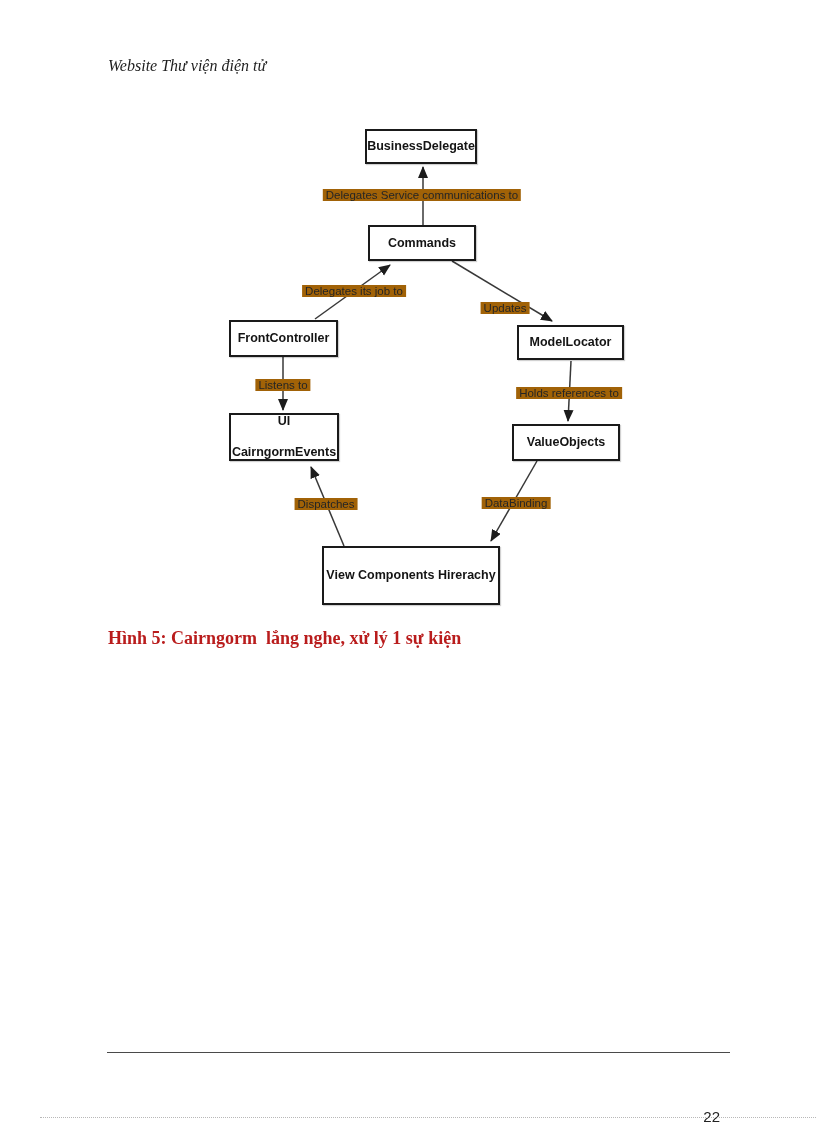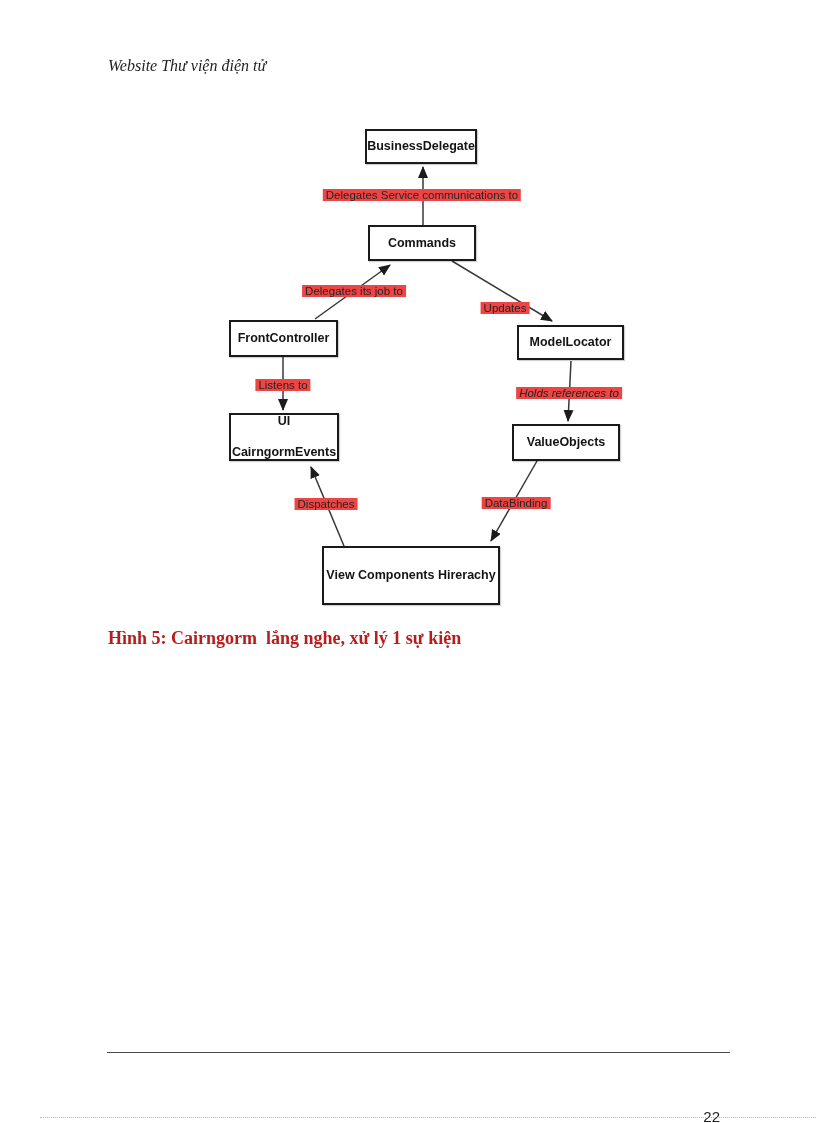--- a/index.html
+++ b/index.html
@@ -51,21 +51,21 @@
     font-size: 12.5px;
     line-height: 1.35;
     color: #141414;
     text-align: center;
     z-index: 3;
     box-shadow: 1px 1px 1px rgba(0,0,0,0.18);
   }
   .edge-label {
     position: absolute;
     transform: translateX(-50%);
-    background: #ef4444;
+    background: #a16207;
     padding: 0 3px;
     font-size: 11.5px;
     color: #252525;
     white-space: nowrap;
     z-index: 2;
   }
   .caption {
     position: absolute;
     left: 108px;
     top: 628px;
@@ -143,21 +143,21 @@
     <div class="node" style="left:322px; top:546px; width:178px; height:59px;">View Components Hirerachy</div>
 
     <div class="edge-label" style="left:422px; top:189px;">Delegates Service communications to</div>
 
     <div class="edge-label" style="left:354px; top:285px;">Delegates its job to</div>
 
     <div class="edge-label" style="left:505px; top:286px;margin-top:16px;">Updates</div>
 
     <div class="edge-label" style="left:283px; top:379px;">Listens to</div>
 
-    <div class="edge-label" style="left:569px; top:387px;font-style:italic;">Holds references to</div>
+    <div class="edge-label" style="left:569px; top:387px;">Holds references to</div>
 
     <div class="edge-label" style="left:326px; top:498px;">Dispatches</div>
 
     <div class="edge-label" style="left:516px; top:497px;">DataBinding</div>
 
   </div>
 
   <div class="caption">Hình 5: Cairngorm  lắng nghe, xử lý 1 sự kiện</div>
 
   <div class="footer-rule"></div>

